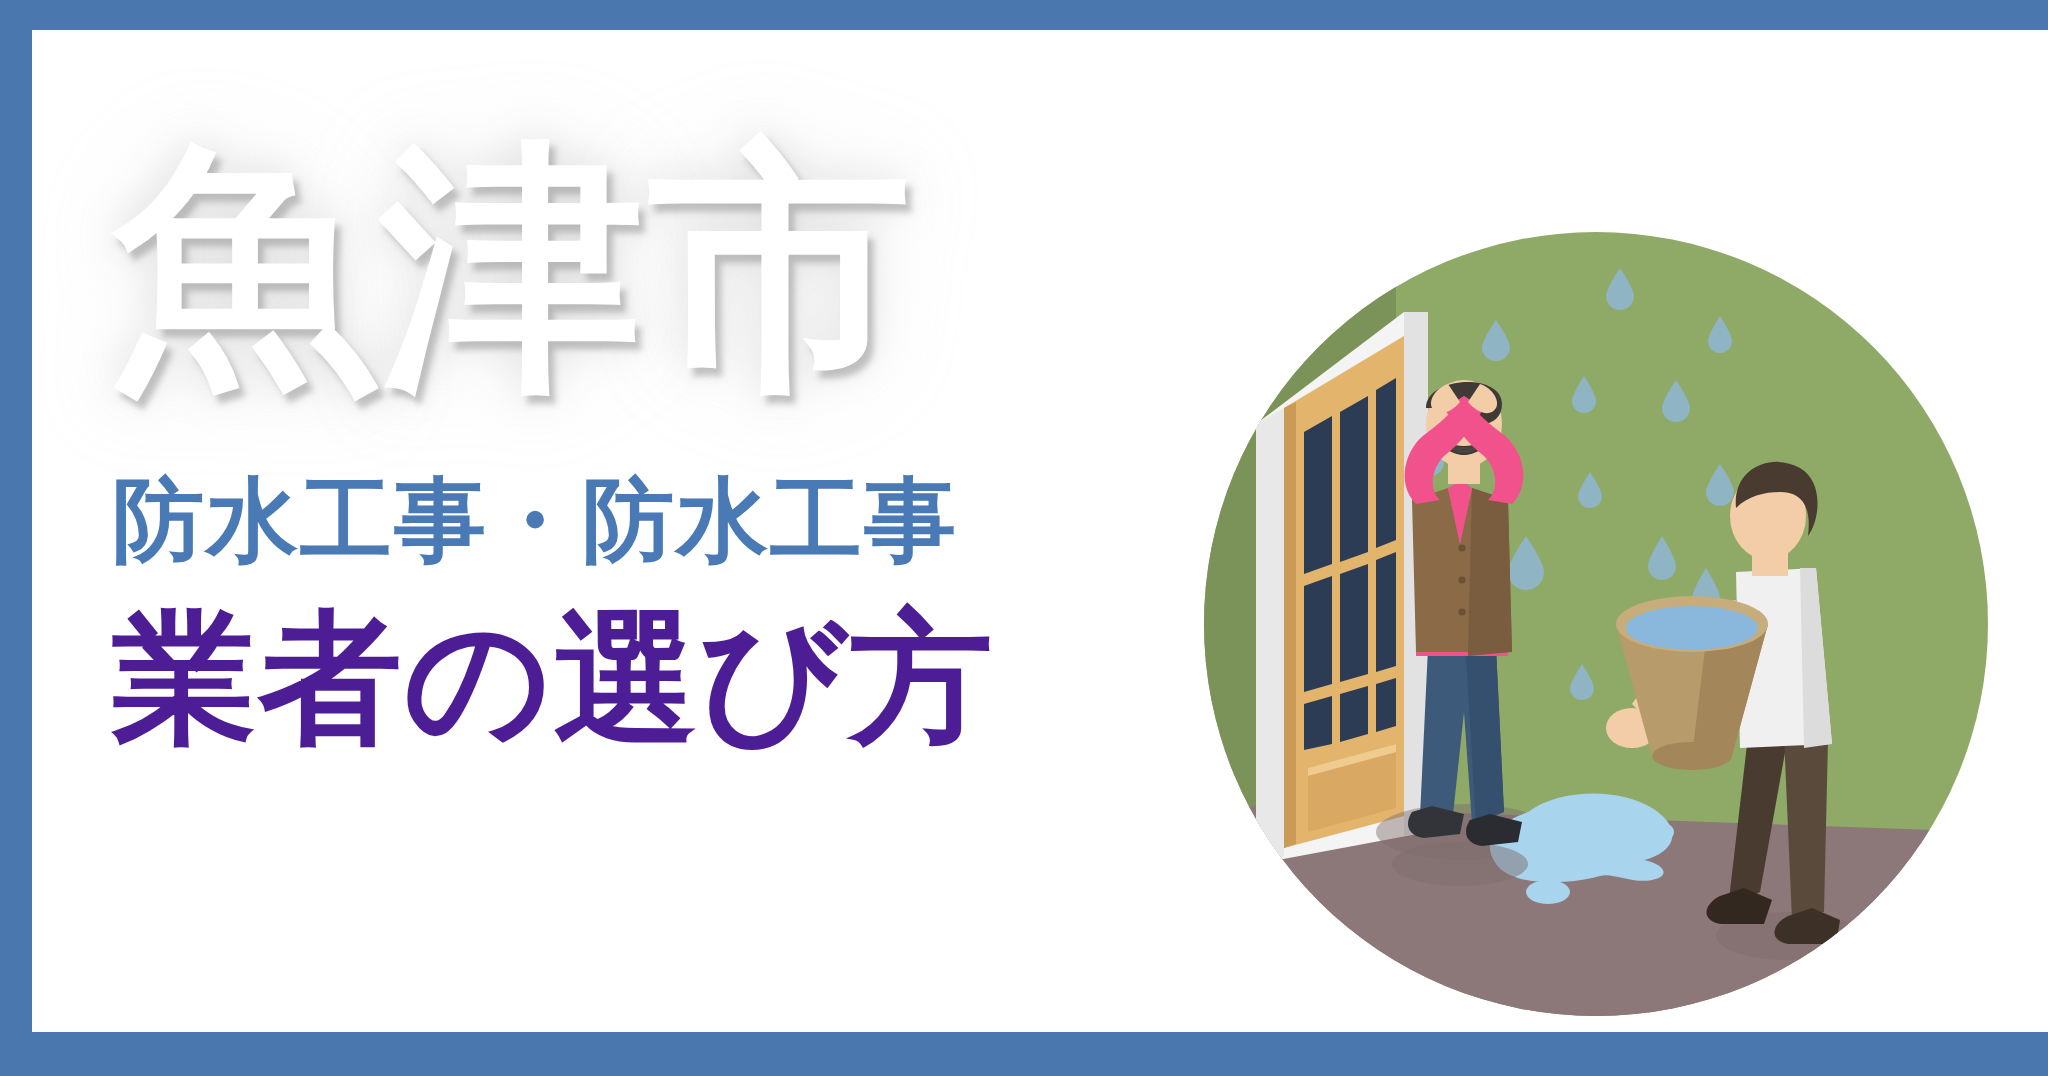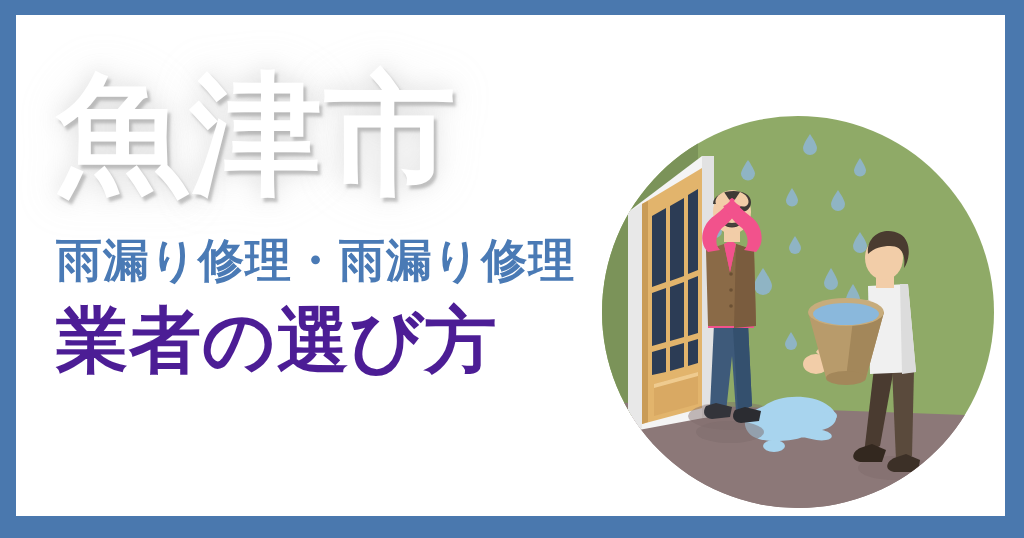--- a/index.html
+++ b/index.html
@@ -16,20 +16,21 @@
     overflow: hidden;
     font-family: "Liberation Sans", "DejaVu Sans", sans-serif;
   }
   #inner-card {
     position: absolute;
     left: 16px;
     top: 15px;
     width: 989px;
     height: 501px;
     background: #ffffff;
+    padding-left: 20px;
   }
 
   
   .text-col {
     position: absolute;
     left: 40px;
     top: 45px;
     width: 560px;
   }
 
@@ -78,21 +79,21 @@
   #illustration svg { display: block; width: 100%; height: 100%; }
 </style>
 </head>
 <body>
 
 <div id="banner">
   <div id="inner-card">
 
     <div class="text-col">
       <div class="title-line">魚津市</div>
-      <div class="subtitle-line">雨漏り修理・雨漏り修理</div>
+      <div class="subtitle-line">防水工事・防水工事</div>
       <div class="headline-line">業者の選び方</div>
     </div>
 
     <div id="illustration">
       <svg viewBox="0 0 392 392" xmlns="http://www.w3.org/2000/svg">
         <defs>
           <clipPath id="circleClip">
             <circle cx="196" cy="196" r="196"></circle>
           </clipPath>
         </defs>

